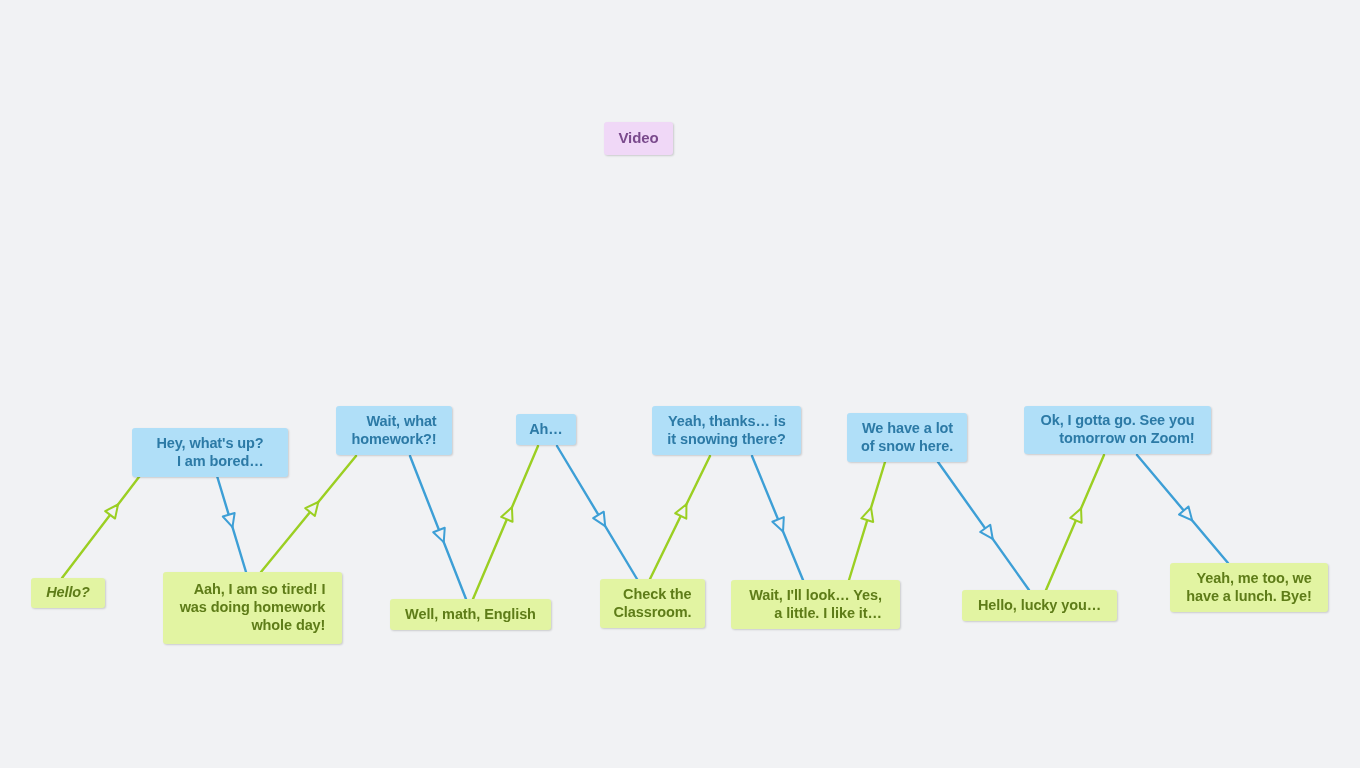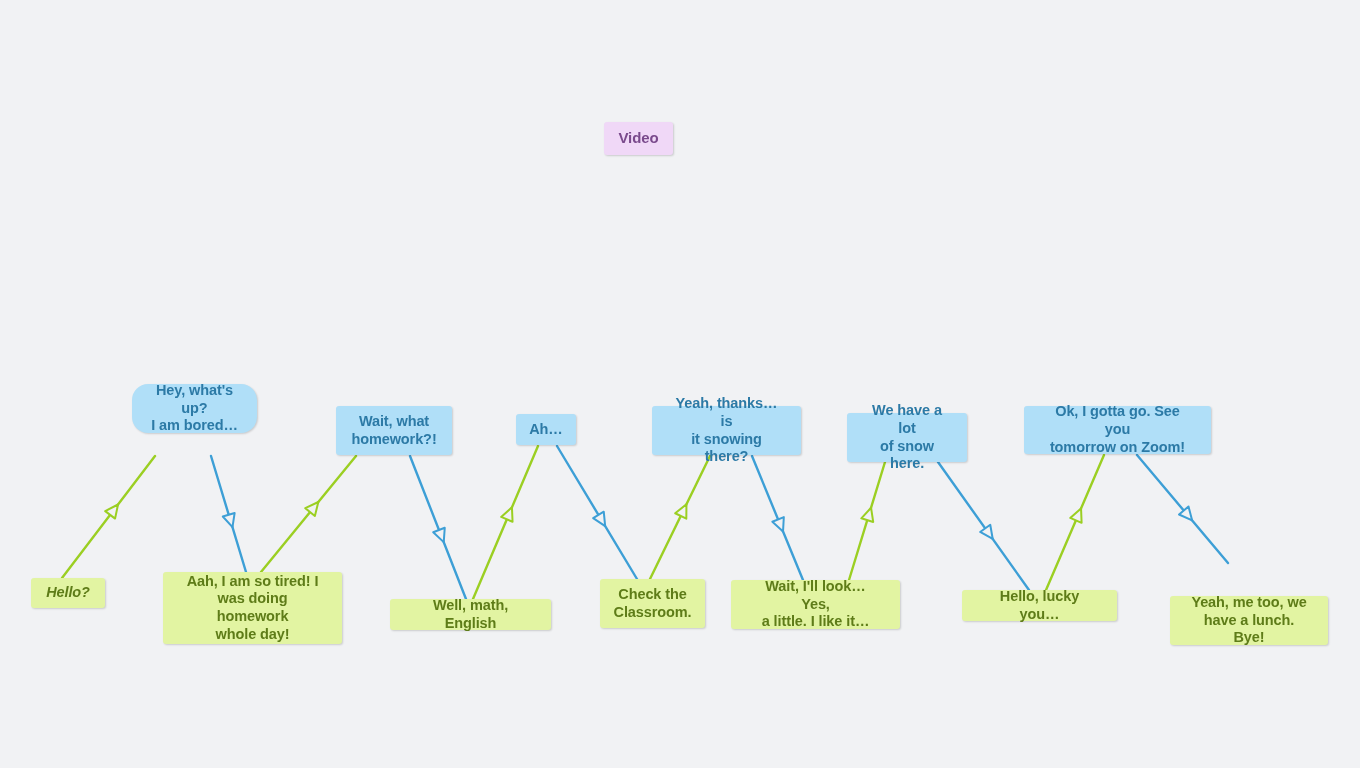--- a/index.html
+++ b/index.html
@@ -28,27 +28,27 @@
     width: 1360px;
     height: 768px;
     pointer-events: none;
   }
   .node {
     position: absolute;
     box-sizing: border-box;
     display: flex;
     align-items: center;
     justify-content: center;
-    text-align: center;
+    text-align: right;
     border-radius: 3px;
     font-weight: bold;
     font-size: 14.5px;
     line-height: 1.22;
     letter-spacing: -0.1px;
-    padding: 5px 19px;
+    padding: 5px 11px;
     box-shadow: 1px 1px 2px rgba(0,0,0,0.16);
   }
   .node-blue {
     background: #b0dff8;
     color: #2c7aa6;
   }
   .node-green {
     background: #e2f4a2;
     color: #5e7c18;
   }
@@ -107,27 +107,27 @@
         <line x1="1046" y1="590" x2="1104" y2="455" stroke="#9bcf22" stroke-width="2.4" stroke-linecap="round"></line>
         <polygon points="1081.05,508.43 1081.61,522.82 1070.22,517.92" fill="#f1f2f4" stroke="#9bcf22" stroke-width="2" stroke-linejoin="round"></polygon>
       </g>
       <g>
         <line x1="1137" y1="455" x2="1228" y2="563" stroke="#3d9fd6" stroke-width="2.4" stroke-linecap="round"></line>
         <polygon points="1192.15,520.45 1179.03,514.50 1188.51,506.51" fill="#f1f2f4" stroke="#3d9fd6" stroke-width="2" stroke-linejoin="round"></polygon>
       </g>
     </svg>
   <div id="node-layer">
       <div class="node node-purple" style="left: 604px; top: 122px; width: 69px; height: 33px;">Video</div>
-      <div class="node node-blue" style="left: 132px; top: 384px; width: 125px; height: 49px; border-radius: 16px;">Hey, what's up?<br>I am bored…</div>
+      <div class="node node-blue" style="left: 132px; top: 428px; width: 156px; height: 49px;">Hey, what's up?<br>I am bored…</div>
       <div class="node node-green" style="left: 31px; top: 578px; width: 74px; height: 30px; font-style: italic;">Hello?</div>
       <div class="node node-green" style="left: 163px; top: 572px; width: 179px; height: 72px;">Aah, I am so tired! I<br>was doing homework<br>whole day!</div>
       <div class="node node-blue" style="left: 336px; top: 406px; width: 116px; height: 49px;">Wait, what<br>homework?!</div>
       <div class="node node-green" style="left: 390px; top: 599px; width: 161px; height: 31px;">Well, math, English</div>
       <div class="node node-blue" style="left: 516px; top: 414px; width: 60px; height: 31px;">Ah…</div>
       <div class="node node-green" style="left: 600px; top: 579px; width: 105px; height: 49px;">Check the<br>Classroom.</div>
       <div class="node node-blue" style="left: 652px; top: 406px; width: 149px; height: 49px;">Yeah, thanks… is<br>it snowing there?</div>
       <div class="node node-green" style="left: 731px; top: 580px; width: 169px; height: 49px;">Wait, I'll look… Yes,<br>a little. I like it…</div>
       <div class="node node-blue" style="left: 847px; top: 413px; width: 120px; height: 49px;">We have a lot<br>of snow here.</div>
       <div class="node node-green" style="left: 962px; top: 590px; width: 155px; height: 31px;">Hello, lucky you…</div>
       <div class="node node-blue" style="left: 1024px; top: 406px; width: 187px; height: 48px;">Ok, I gotta go. See you<br>tomorrow on Zoom!</div>
-      <div class="node node-green" style="left: 1170px; top: 563px; width: 158px; height: 49px; margin-top: 33px;">Yeah, me too, we<br>have a lunch. Bye!</div>
+      <div class="node node-green" style="left: 1170px; top: 563px; width: 158px; height: 49px;">Yeah, me too, we<br>have a lunch. Bye!</div>
     </div>
 </div>
 
 </body></html>

